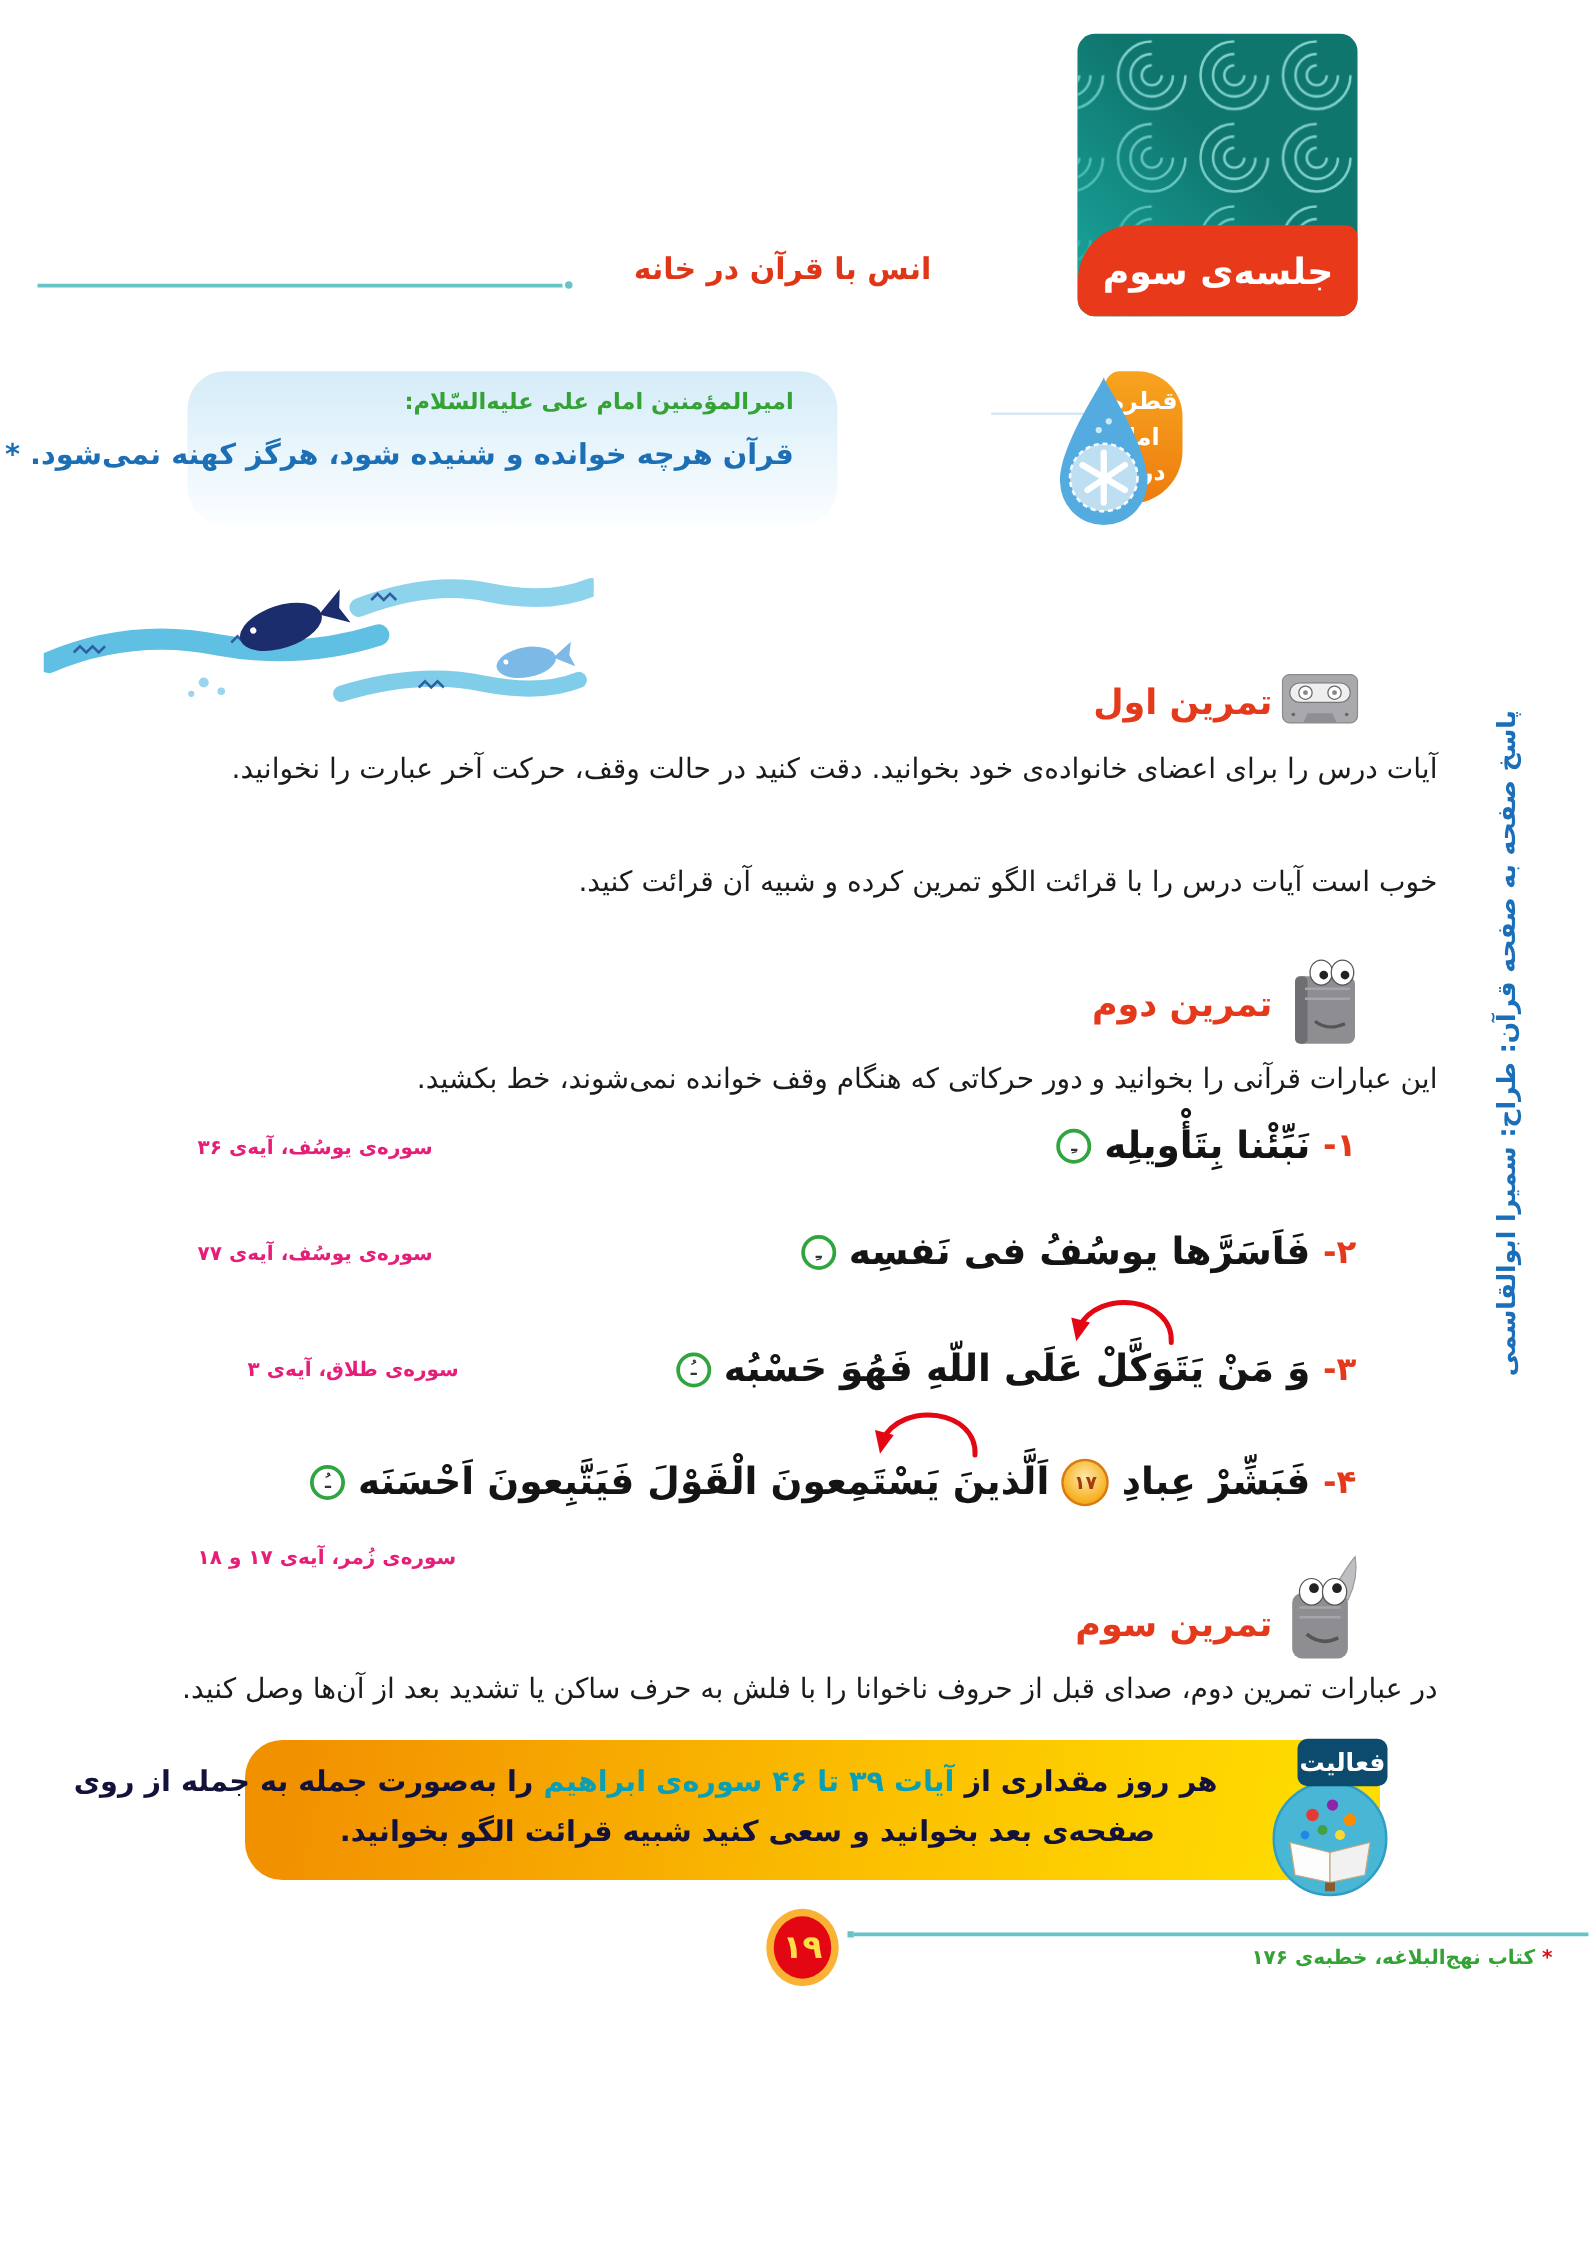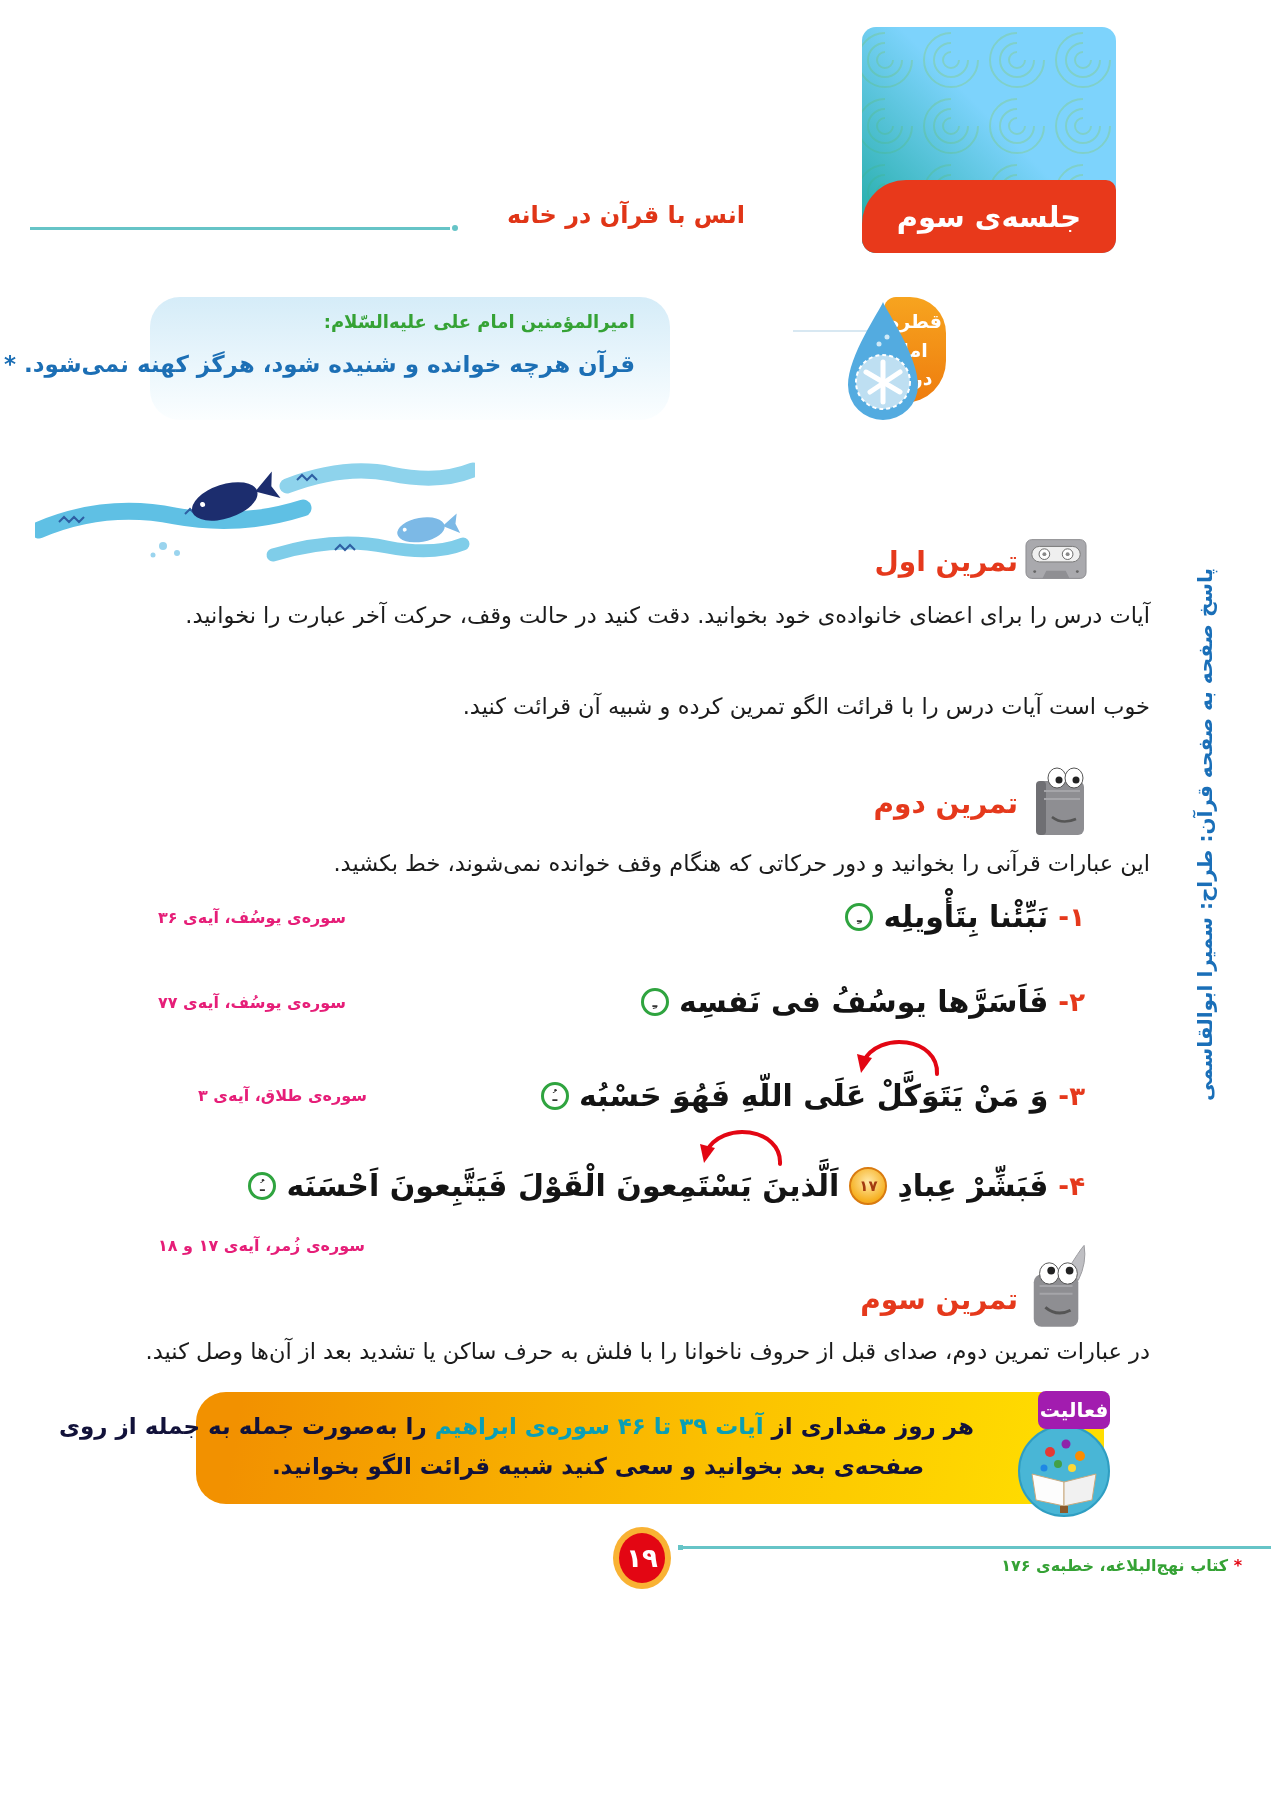--- a/index.html
+++ b/index.html
@@ -2,22 +2,22 @@
 <html lang="fa" dir="rtl"><head>
 <meta charset="utf-8">
 <style>
   html,body{margin:0;padding:0;background:#fff;}
   #page{
     position:relative;width:1271px;height:1797px;background:#ffffff;overflow:hidden;
     font-family:"DejaVu Sans",sans-serif;direction:rtl;
   }
 
   
-  .teal-box{position:absolute;left:862px;top:27px;width:254px;height:226px;
-    background:#7dd3fc;border-radius:14px;overflow:hidden;}
+  .teal-box{position:absolute;left:862px;top:27px;width:224px;height:226px;
+    background:#0f766e;border-radius:14px;overflow:hidden;}
   .teal-box svg{position:absolute;inset:0;}
   .teal-fade{position:absolute;inset:0;
     background:linear-gradient(225deg,rgba(26,169,160,0) 45%,rgba(26,169,160,.85) 92%);}
   .session-banner{position:absolute;left:0;right:0;bottom:0;height:73px;background:#e8391b;
     border-radius:44px 10px 12px 12px;display:flex;align-items:center;justify-content:center;
     color:#fff;font-weight:bold;font-size:29px;}
 
   .lesson-title{position:absolute;right:526px;top:201px;color:#e03517;font-weight:bold;font-size:24px;white-space:nowrap;}
   .title-rule{position:absolute;left:30px;top:227px;width:420px;height:3px;background:#66c4c7;}
   .title-rule-dot{position:absolute;left:452px;top:225px;width:6px;height:6px;border-radius:50%;background:#66c4c7;}
@@ -55,30 +55,30 @@
   .source{position:absolute;left:158px;color:#e61e78;font-weight:bold;font-size:16px;white-space:nowrap;}
   .s1{top:908px;} .s2{top:993px;} .s3{top:1086px;margin-left:40px;} .s4{top:1236px;}
   .arrow{position:absolute;}
 
   
   .activity-box{position:absolute;left:196px;top:1392px;width:908px;height:112px;border-radius:30px;
     background:linear-gradient(100deg,#f29100 5%,#fcc300 60%,#ffdd00 95%);}
   .activity-text{position:absolute;right:130px;left:26px;top:14px;text-align:center;
     color:#12123a;font-weight:bold;font-size:23px;line-height:1.75;white-space:nowrap;}
   .act-hl{color:#0a9fb5;}
-  .activity-label{position:absolute;left:1038px;top:1391px;width:72px;height:38px;background:#a21caf;
+  .activity-label{position:absolute;left:1038px;top:1391px;width:72px;height:38px;background:#0c4a6e;
     border-radius:8px;display:flex;align-items:center;justify-content:center;
     color:#fff;font-weight:bold;font-size:20px;z-index:2;}
   .activity-icon{position:absolute;left:1014px;top:1424px;z-index:1;}
 
   
   .page-circle{position:absolute;left:613px;top:1527px;width:58px;height:62px;border-radius:50%;
     background:#f9b233;display:flex;align-items:center;justify-content:center;}
   .page-circle-inner{width:46px;height:50px;border-radius:50%;background:#e30613;
-    display:flex;align-items:center;justify-content:center;color:#ffffff;font-weight:bold;font-size:26px;}
+    display:flex;align-items:center;justify-content:center;color:#fde047;font-weight:bold;font-size:26px;}
   .footer-line{position:absolute;left:683px;top:1546px;width:588px;height:3px;background:#66c4c7;}
   .footer-line-dot{position:absolute;left:678px;top:1545px;width:5px;height:5px;background:#66c4c7;}
   .footnote{position:absolute;right:29px;top:1556px;font-weight:bold;font-size:16px;color:#35a235;white-space:nowrap;}
   .footnote .star{color:#e30613;}
 
   
   .credit{position:absolute;left:955px;top:806px;width:500px;text-align:center;
     transform:rotate(-90deg);transform-origin:center;
     color:#1a6fb8;font-weight:bold;font-size:20px;white-space:nowrap;}
 </style>

